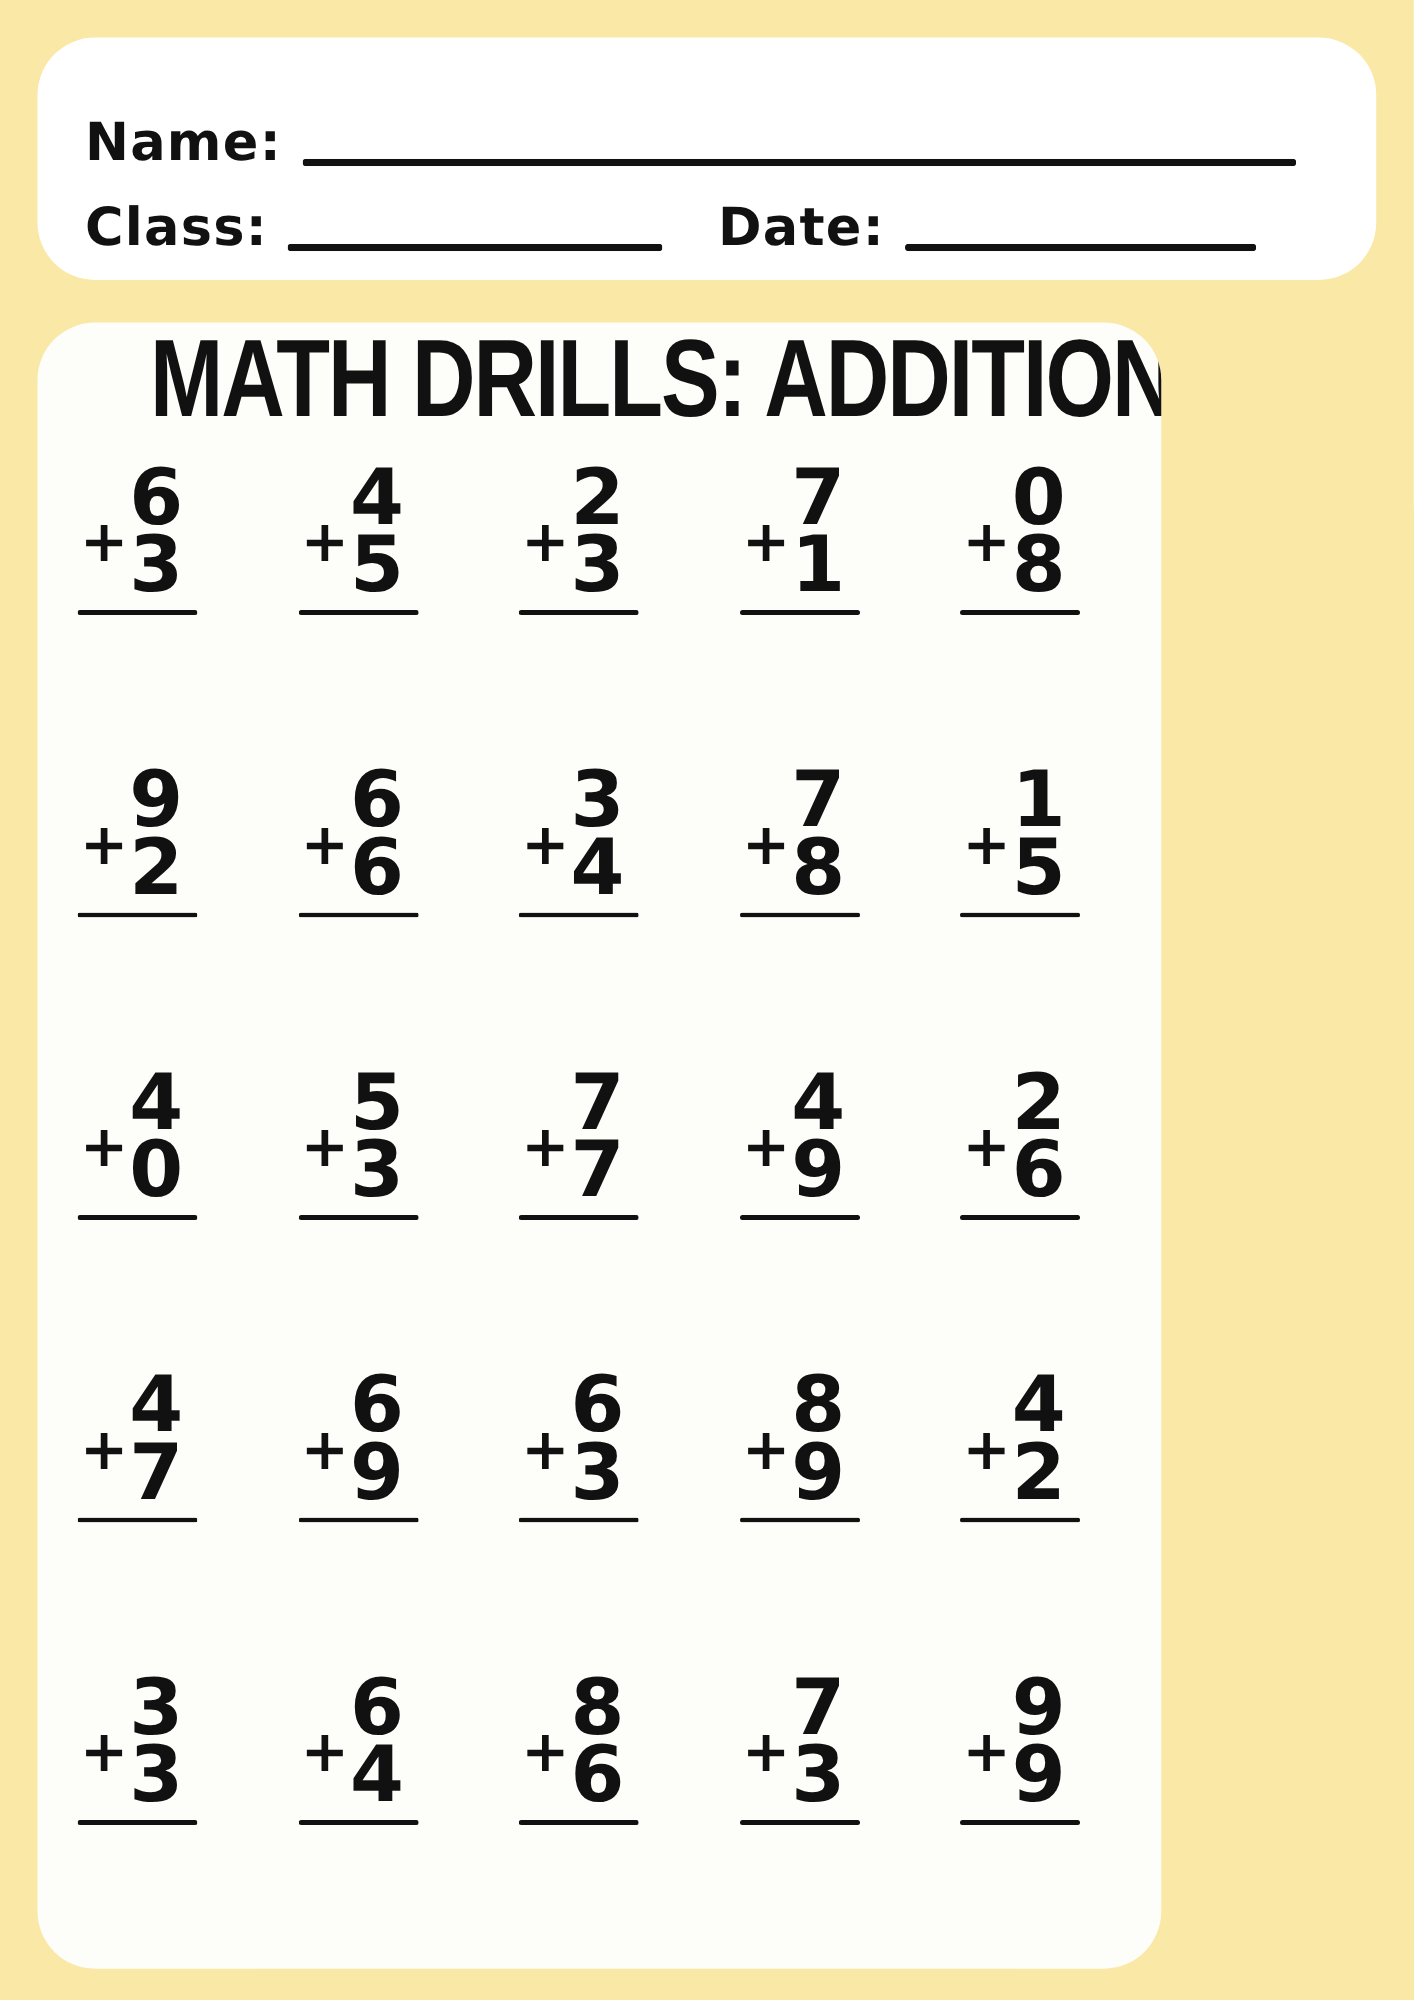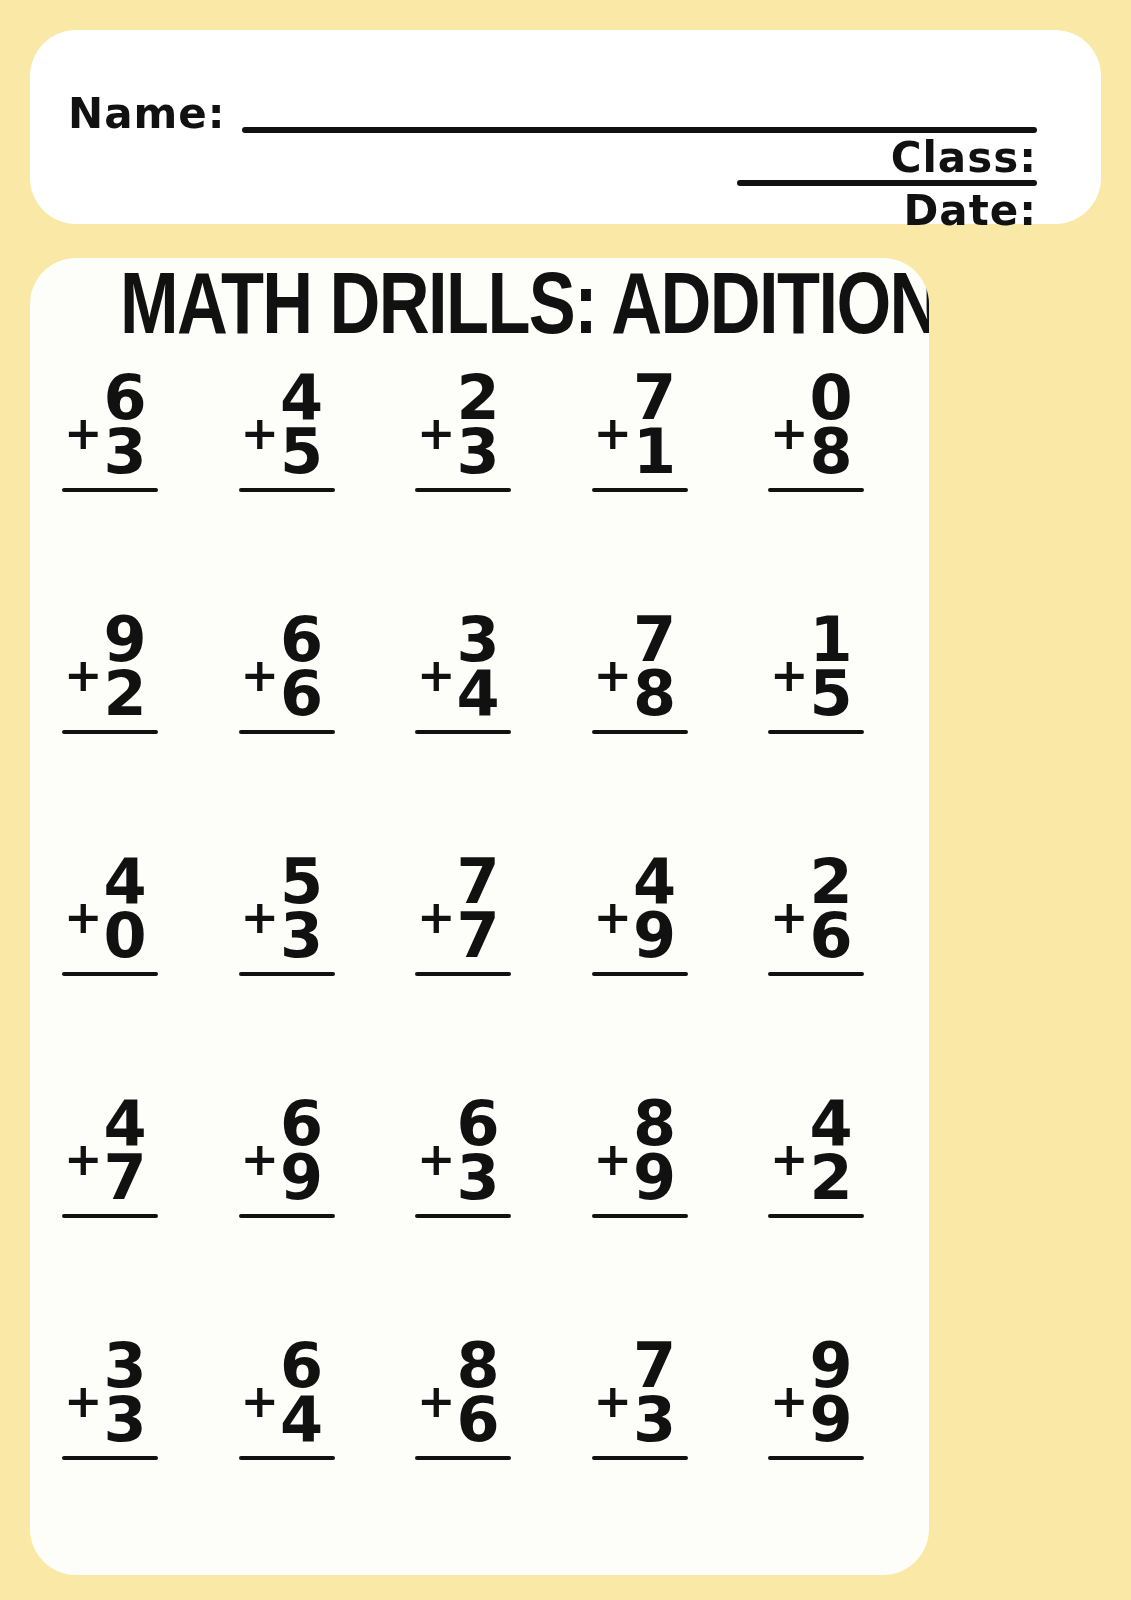--- a/index.html
+++ b/index.html
@@ -22,33 +22,33 @@
   
   .header-card {
     position: absolute; left: 30px; top: 30px;
     width: 1071px; height: 194px;
     background: var(--card);
     border-radius: 46px;
     padding: 28px 64px 0 38px;
   }
   .h-row { display: flex; align-items: flex-end; }
   .h-row1 { height: 78px; }
-  .h-row2 { height: 68px; flex-direction: column; }
+  .h-row2 { height: 68px; }
   .h-label {
     font-weight: bold; font-size: 42px; line-height: 1.05;
     letter-spacing: 1px; white-space: nowrap;
   }
   .fill-line {
     border-bottom: 6px solid var(--ink);
     border-radius: 3px;
     margin-left: 16px; margin-bottom: 3px;
   }
   .name-line { flex: 1; }
   .class-line { width: 300px; }
-  .date-label { margin-left: 28px; }
+  .date-label { margin-left: 44px; }
   .date-line { flex: 1; margin-right: 32px; }
 
   
   .worksheet-card {
     position: absolute; left: 30px; top: 258px;
     width: 899px; height: 1317px;
     background: var(--card2);
     border-radius: 46px;
     overflow: hidden;
   }

